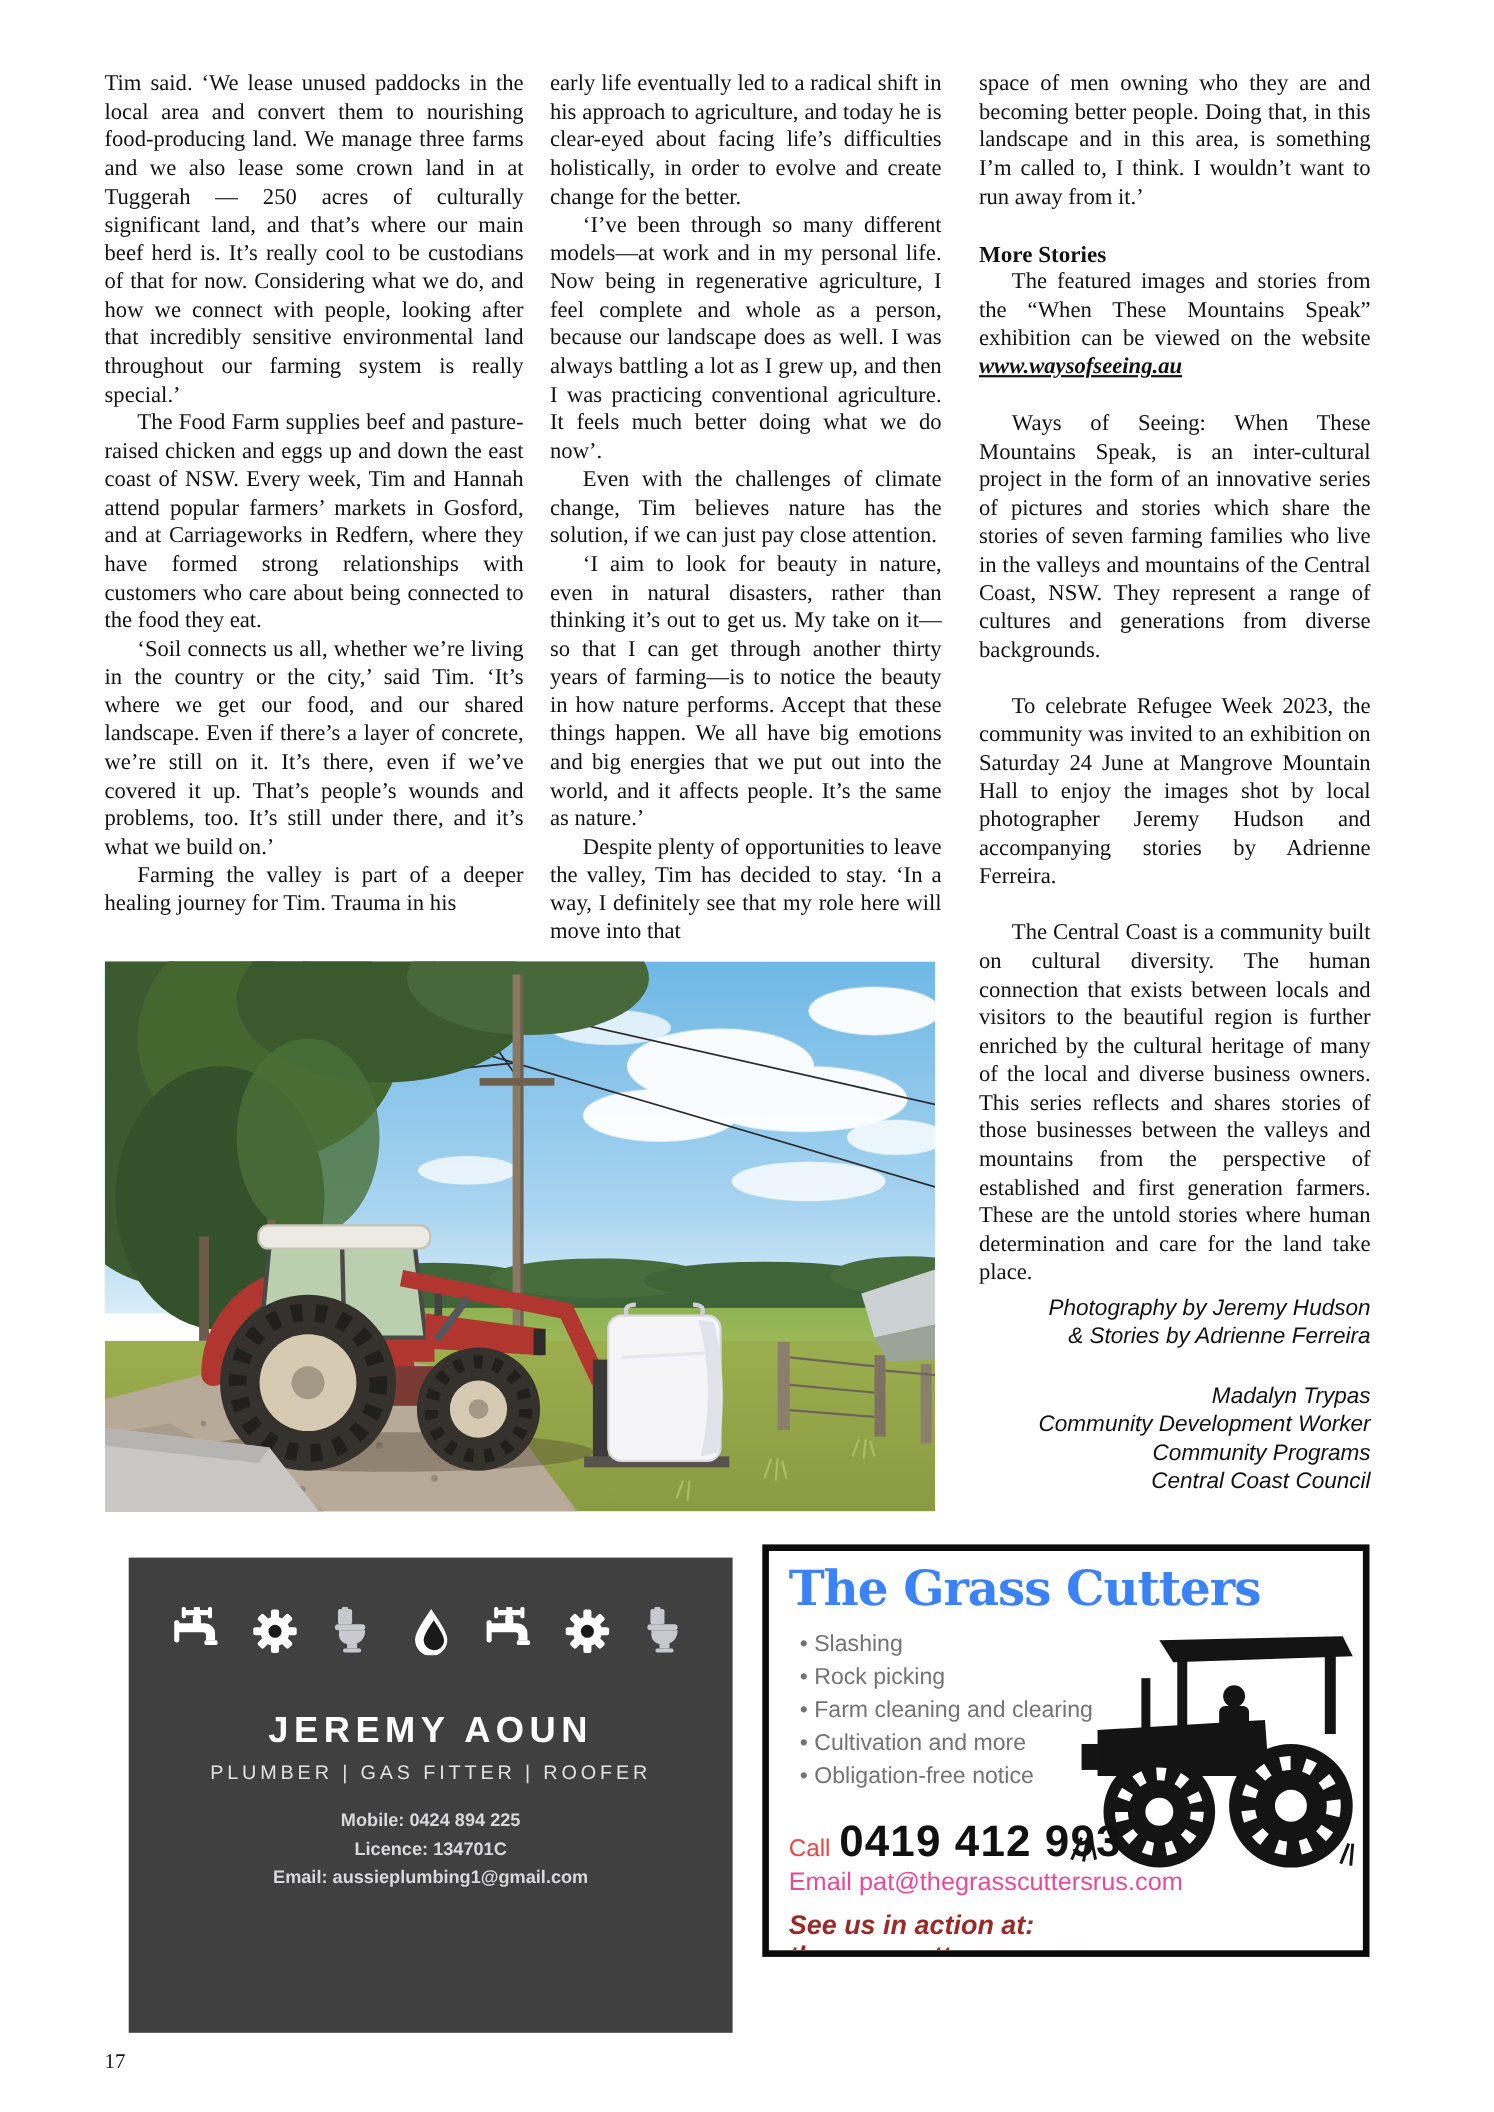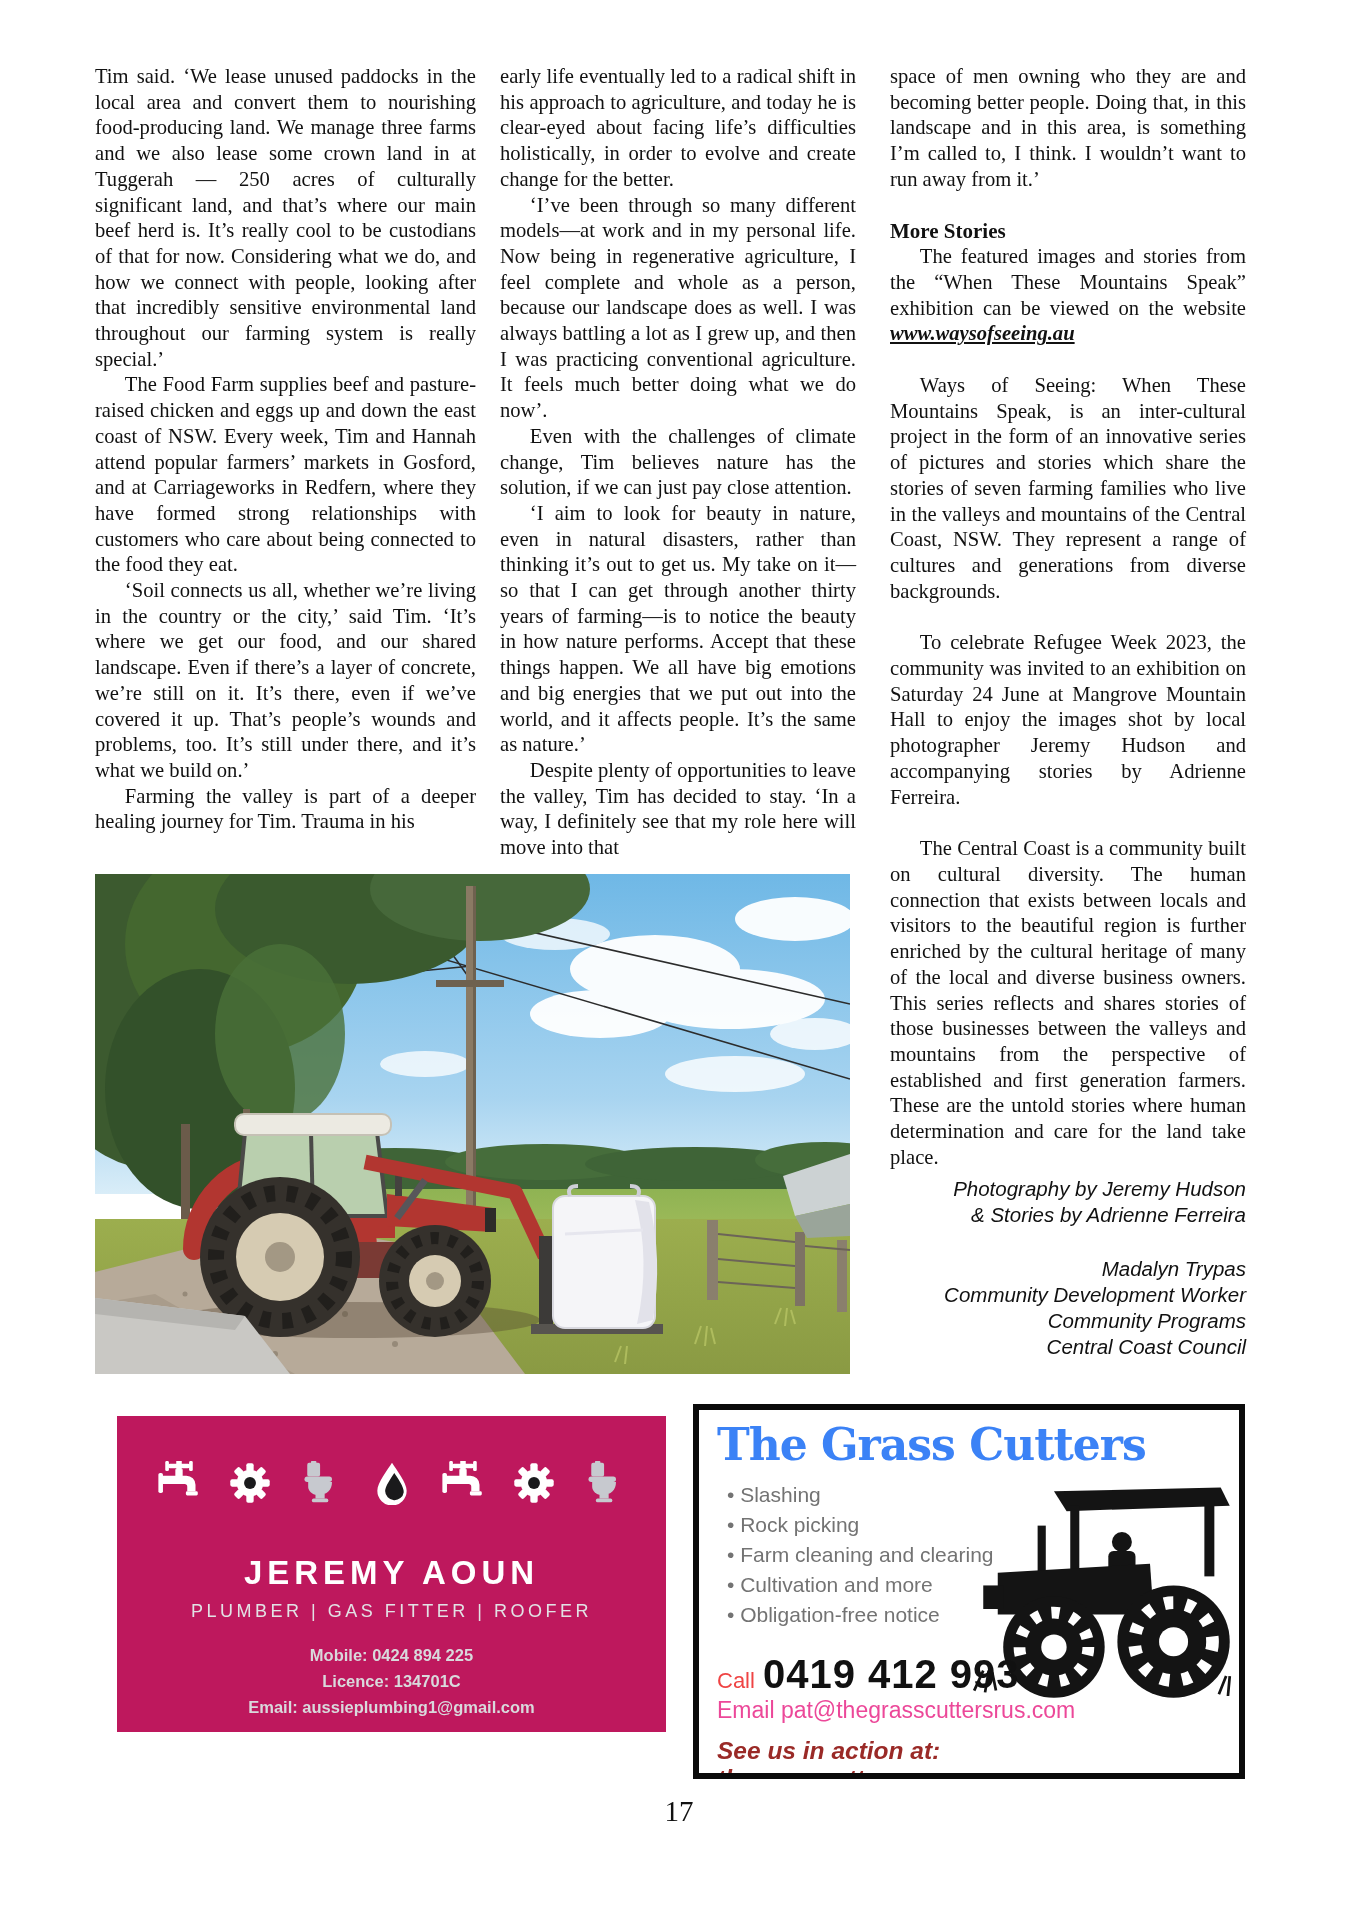--- a/index.html
+++ b/index.html
@@ -29,21 +29,21 @@
   .signature { margin-top:28px; text-align:right; font-family:"Liberation Sans","DejaVu Sans",sans-serif;
                font-style:italic; font-size:20.5px; line-height:26px; }
 
   
   .photo { width:755px; height:500px; margin-top:13px; display:block; }
 
   
   .ads { margin-left:22px; margin-top:42px; display:flex; gap:27px; align-items:flex-start; }
 
   
-  .ad-plumber { width:549px; height:316px; background:#be185d; color:#fff;
+  .ad-plumber { width:549px; height:432px; background:#404040; color:#fff;
                 font-family:"Liberation Sans","DejaVu Sans",sans-serif; text-align:center;
                 padding-top:42px; }
   .icon-row { display:flex; justify-content:center; align-items:center; gap:27px; height:50px; }
   .icon-row svg { width:44px; height:44px; display:block; }
   .ic-white { color:#ffffff; } .ic-gray { color:#c7c9cf; }
   .pl-name { margin-top:46px; font-size:33px; font-weight:bold; letter-spacing:5px; color:#fff; }
   .pl-trades { margin-top:9px; font-size:18px; letter-spacing:3.5px; color:#e2e2e5; }
   .pl-exp { margin-top:38px; font-size:15.5px; letter-spacing:2.8px; color:#cccccf; line-height:26px; }
   .pl-contact { margin-top:20px; font-size:16.5px; font-weight:bold; color:#d9d9dc; line-height:26px; }
 
@@ -56,21 +56,21 @@
   .gc-list { list-style:none; margin:10px 0 0 10px; font-size:21px; line-height:30px; color:#737373; }
   .gc-list li::before { content:"• "; }
   .gc-tractor { position:absolute; right:2px; top:72px; width:290px; height:225px; }
   .gc-call { margin-top:22px; display:flex; align-items:baseline; gap:8px; position:relative; z-index:2; }
   .gc-call-label { font-size:22px; color:#ef4444; }
   .gc-phone { font-size:40px; font-weight:bold; color:#111; letter-spacing:1px; }
   .gc-email { font-size:23px; color:#ec4899; margin-top:0; position:relative; z-index:2; }
   .gc-action { margin-top:13px; font-size:24.5px; font-weight:bold; font-style:italic; color:#9a2a27;
                position:relative; z-index:2; }
 
-  .page-number { text-align:center; margin-top:16px; font-size:29px; }
+  .page-number { margin-top:16px; font-size:19px; }
 </style>
 </head>
 <body>
 
 <div class="page">
 
   <div class="main">
 
     <div class="left-wrap">
       <div class="text-columns">

